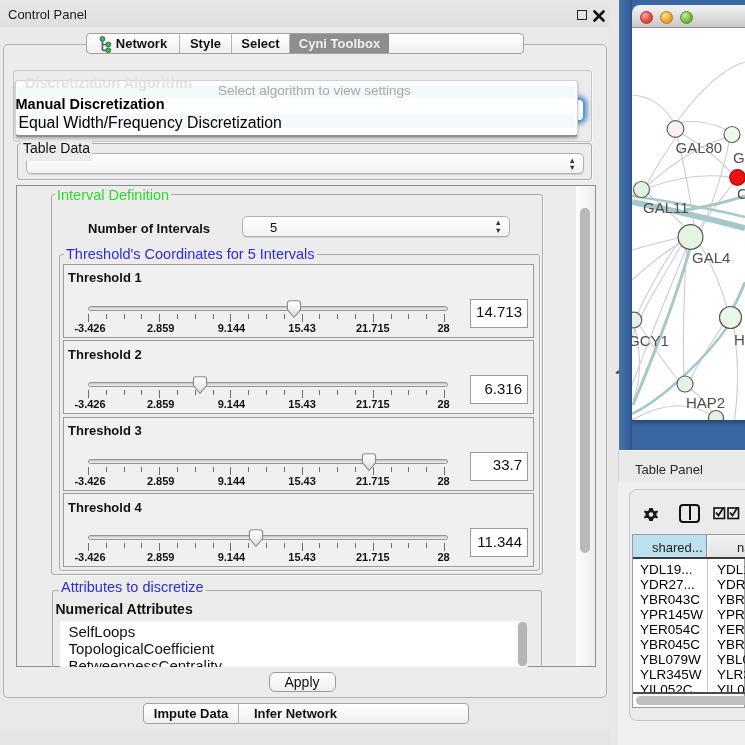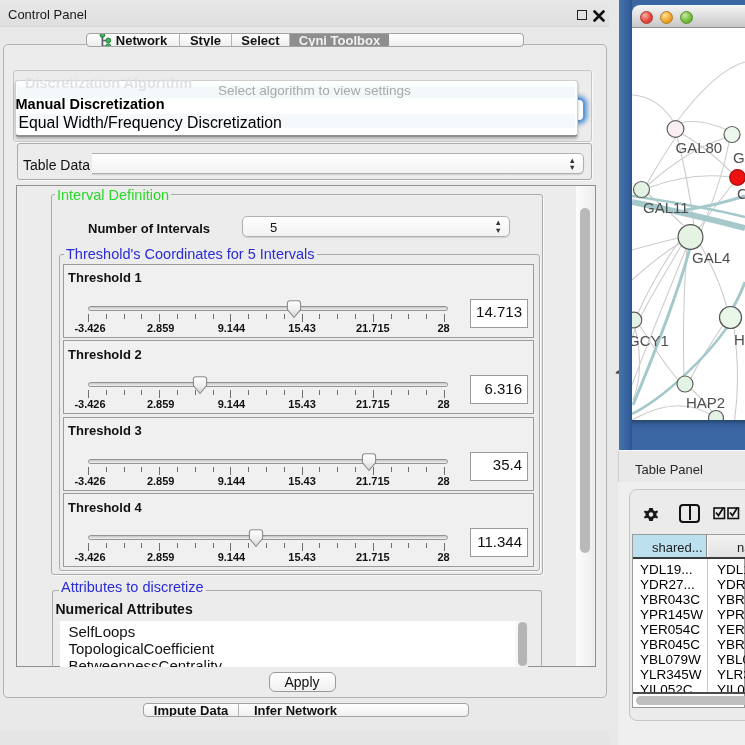--- a/index.html
+++ b/index.html
@@ -10,21 +10,21 @@
 
 #cp { left:0; top:0; width:609px; height:730px; background:#e9e9e9; }
 #cp-title { left:0; top:0; width:609px; height:27px; background:linear-gradient(#e8e8e8,#dfdfdf); border-bottom:1px solid #dadada; }
 #cp-title .t { position:absolute; left:8px; top:7px; font-size:13px; color:#1a1a1a; }
 .float-btn { left:577px; top:10px; width:9.5px; height:9.5px; border:1.4px solid #222; }
 
 
 #panel { left:3px; top:44px; width:604px; height:654px; border:1px solid #b2b2b2; border-radius:5px; background:#ececec; }
 
 
-.seg { display:flex; height:14px; border:1px solid #a2a2a2; border-radius:4px; overflow:hidden; background:linear-gradient(#ffffff,#efefef); font-size:13px; font-weight:bold; }
+.seg { display:flex; height:21px; border:1px solid #a2a2a2; border-radius:4px; overflow:hidden; background:linear-gradient(#ffffff,#efefef); font-size:13px; font-weight:bold; }
 .seg .s { display:flex; align-items:center; justify-content:center; border-right:1px solid #b4b4b4; color:#111; white-space:nowrap; }
 .seg .s:last-child { border-right:none; }
 .seg .sel { background:#8e8e8e; color:#f2f2f2; }
 
 
 .grp { position:absolute; border:1px solid #ababab; border-radius:3px; box-shadow:1px 1px 0 #f8f8f8; }
 
 
 .combo { position:absolute; background:linear-gradient(#ffffff,#f2f2f2); border:1px solid #b0b0b0; border-radius:5px; font-size:13px; color:#111; box-shadow:0 1px 1px rgba(0,0,0,0.12); }
 .combo .ct { position:absolute; left:12px; top:3px; }
@@ -97,21 +97,21 @@
 
 <div id="popup" class="abs"></div>
 <div class="abs" style="left:17px; top:86px; width:558px; height:12px; background:#f3f8fb; z-index:41;"></div>
 <div class="abs" style="left:17px; top:114px; width:558px; height:14px; background:#f5f9fc; z-index:41;"></div>
 <div class="abs" style="left:25px; top:75px; font-size:14.5px; color:#e0e3e6; z-index:45; font-weight:bold;">Discretization Algorithm</div>
 <div class="abs" style="left:218px; top:83px; font-size:13.5px; color:#a8a8a8; z-index:45;">Select algorithm to view settings</div>
 <div class="abs" style="left:15.5px; top:96px; font-size:14.5px; font-weight:bold; color:#000; z-index:45;">Manual Discretization</div>
 <div class="abs" style="left:18.5px; top:113.5px; font-size:15.8px; color:#000; z-index:45;">Equal Width/Frequency Discretization</div>
 
 <div class="grp" style="left:17px; top:143px; width:575px; height:37px;"></div>
-<div class="abs" style="left:21px; top:152px; font-size:14px; color:#111; z-index:4; background:#ececec; padding:5px 2px;">Table Data</div>
+<div class="abs" style="left:21px; top:135px; font-size:14px; color:#111; z-index:4; background:#ececec; padding:5px 2px;">Table Data</div>
 <div class="combo" style="left:26px; top:153px; width:558px; height:21px;">
   <span class="arr">▲<br>▼</span>
 </div>
 
 <div id="viewport" class="abs"></div>
 
 <div class="grp" style="left:51px; top:194px; width:492px; height:381px; background:#ececec;"></div>
 <div class="abs" style="left:55px; top:187px; font-size:14.5px; color:#2bd82b; background:#ececec; padding:0 2px; z-index:3;">Interval Definition</div>
 <div class="abs" style="left:88px; top:221px; font-size:13px; font-weight:bold; color:#111; z-index:3;">Number of Intervals</div>
 <div class="combo" style="left:242px; top:215.5px; width:268px; height:21px; z-index:3;">
@@ -252,21 +252,21 @@
   <svg style="position:absolute; left:297.3px; top:35px;" width="16" height="19" viewBox="0 0 16 19">
         <defs>
           <linearGradient id="tg3" x1="0" y1="0" x2="0" y2="1">
             <stop offset="0" stop-color="#ffffff"></stop>
             <stop offset="0.5" stop-color="#f0f0f0"></stop>
             <stop offset="1" stop-color="#d2d2d2"></stop>
           </linearGradient>
         </defs>
         <path d="M4,0.7 h8 a2.6,2.6 0 0 1 2.6,2.6 v6.2 l-6.6,8 l-6.6,-8 v-6.2 a2.6,2.6 0 0 1 2.6,-2.6 z" fill="url(#tg3)" stroke="#8a8a8a" stroke-width="1.1"></path>
       </svg>
-  <div class="vfield">35.4</div>
+  <div class="vfield">33.7</div>
 </div>
 <div class="thr" style="top:493px;">
   <div class="name">Threshold 4</div>
   <div class="track"></div>
   <div class="ticks">
         <div style="position:absolute; left:0.0px; top:0; width:1px; height:8px; background:#6f6f6f;"></div>
         <div style="position:absolute; left:17.8px; top:0; width:1px; height:5px; background:#6f6f6f;"></div>
         <div style="position:absolute; left:35.6px; top:0; width:1px; height:5px; background:#6f6f6f;"></div>
         <div style="position:absolute; left:53.4px; top:0; width:1px; height:5px; background:#6f6f6f;"></div>
         <div style="position:absolute; left:71.2px; top:0; width:1px; height:8px; background:#6f6f6f;"></div>

